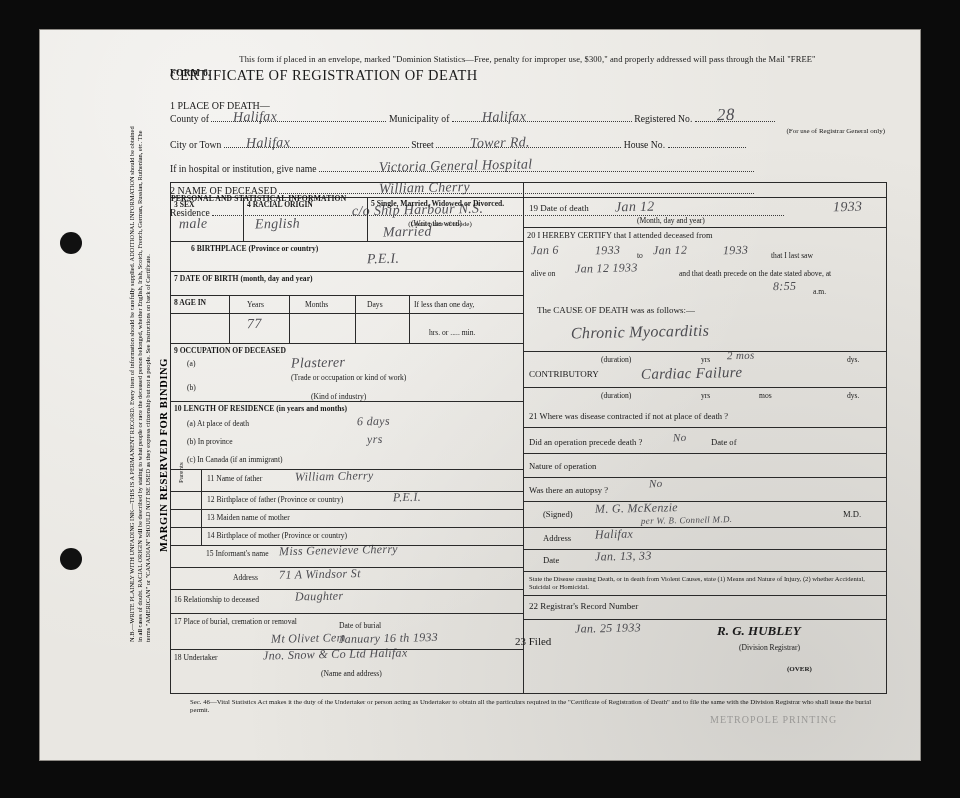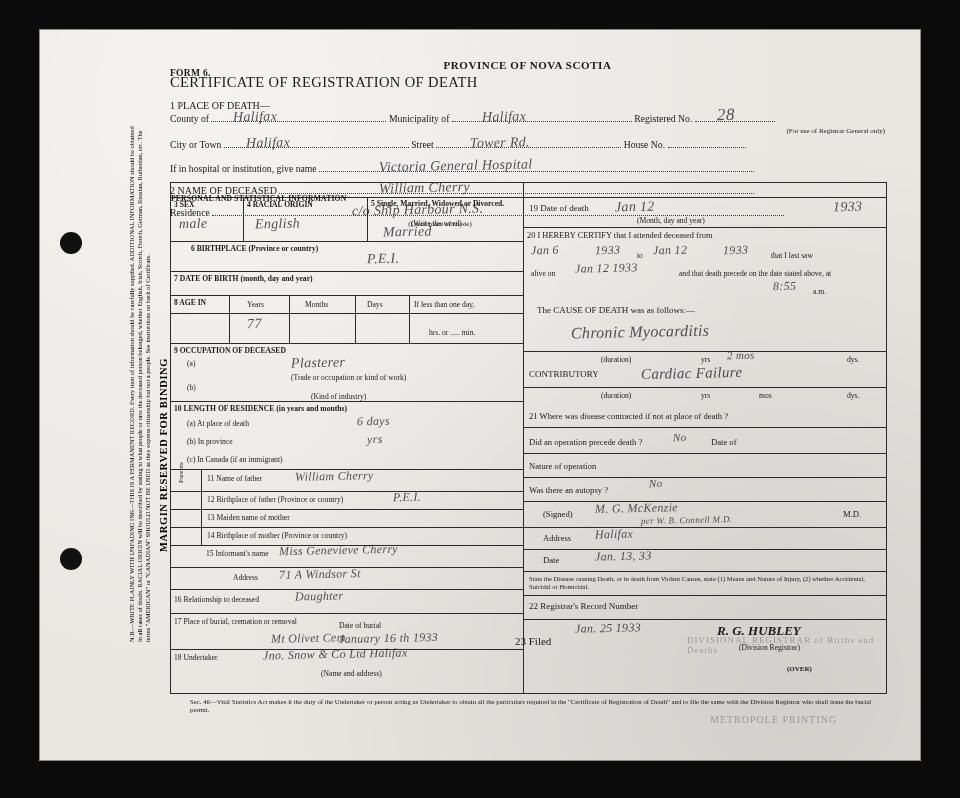--- a/index.html
+++ b/index.html
@@ -57,21 +57,21 @@
     <div class="punch" style="top:518px;left:20px;"></div>
 
     <div id="vert">
       <div class="vbig" style="left:34px;top:470px;">MARGIN RESERVED FOR BINDING</div>
       <div class="vtext" style="left:4px;top:560px;width:520px;white-space:normal;">N.B.—WRITE PLAINLY WITH UNFADING INK—THIS IS A PERMANENT RECORD. Every item of information should be carefully supplied. ADDITIONAL INFORMATION should be obtained in all cases of doubt. RACIAL ORIGIN will be described by stating to what people or race the deceased person belonged, whether English, Irish, Scotch, French, German, Russian, Ruthenian, etc. The terms "AMERICAN" or "CANADIAN" SHOULD NOT BE USED as they express citizenship but not a people. See instructions on back of Certificate.</div>
     </div>
 
     <div id="cert">
 
       <div class="formno">FORM 6.</div>
-      <div class="prov">PROVINCE OF NOVA SCOTIA</div>
+      <div class="topline" style="padding:0 40px;">This form if placed in an envelope, marked "Dominion Statistics—Free, penalty for improper use, $300," and properly addressed will pass through the Mail "FREE"</div>
       <div class="maintitle">CERTIFICATE OF REGISTRATION OF DEATH</div>
 
       <div class="sec" style="position:absolute;left:0;top:46px;width:715px;">
         <div style="font-size:10px;">1 PLACE OF DEATH—</div>
 
         <div style="position:relative;height:20px;margin-top:2px;">
           <span>County of</span>
           <span class="dotfill" style="display:inline-block;width:175px;position:relative;">
             <span class="hand" style="position:absolute;left:22px;top:-12px;">Halifax</span>
           </span>
@@ -282,21 +282,20 @@
         <div class="cap" style="left:358px;top:392px;width:352px;font-size:6.6px;line-height:1.25;">State the Disease causing Death, or in death from Violent Causes, state (1) Means and Nature of Injury, (2) whether Accidental, Suicidal or Homicidal.</div>
         <div class="hline" style="top:412px;left:352px;width:363px;"></div>
 
         <div class="cap" style="left:358px;top:418px;font-size:9px;">22 Registrar's Record Number</div>
         <div class="hline" style="top:436px;left:352px;width:363px;"></div>
 
         <div class="cap" style="left:344px;top:444px;font-size:11px;margin-top:8px;">23 Filed</div>
         <span class="hand sm" style="position:absolute;left:404px;top:438px;">Jan. 25 1933</span>
         <div class="cap" style="left:568px;top:460px;">(Division Registrar)</div>
         <div class="sig" style="position:absolute;left:546px;top:440px;">R. G. HUBLEY</div>
-        <div class="stamp" style="left:516px;top:452px;font-size:9px;width:200px;">DIVISIONAL REGISTRAR of Births and Deaths</div>
         <div class="over" style="position:absolute;left:616px;top:482px;">(OVER)</div>
       </div>
 
       <div class="footnote" style="left:20px;top:644px;width:690px;">Sec. 46—Vital Statistics Act makes it the duty of the Undertaker or person acting as Undertaker to obtain all the particulars required in the "Certificate of Registration of Death" and to file the same with the Division Registrar who shall issue the burial permit.</div>
       <div class="stamp" style="left:540px;top:660px;font-size:10px;">METROPOLE PRINTING</div>
     </div>
   </div>
 </div>
 
 </body></html>

